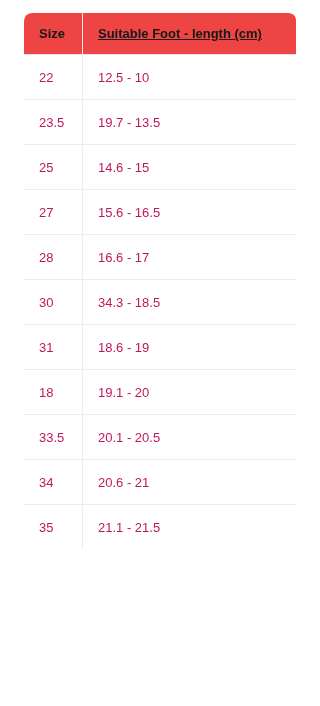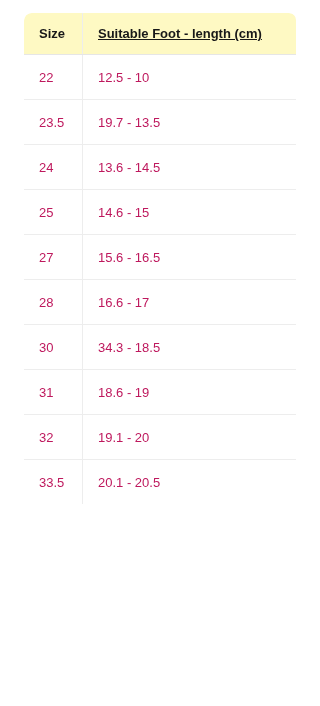--- a/index.html
+++ b/index.html
@@ -43,21 +43,21 @@
   table.size-chart td {
     text-align: left;
     vertical-align: middle;
     font-size: 13px;
     padding: 0 0 0 15px;
     height: 45px;
     box-sizing: border-box;
   }
 
   table.size-chart thead th {
-    background: #fef9c3;
+    background: #ef4444;
     color: #181818;
     font-weight: bold;
     height: 42px;
     border-bottom: 1px solid #e6e6e6;
   }
 
   table.size-chart tbody td {
     color: #be185d;
     font-weight: normal;
     border-top: 1px solid #ededed;
@@ -101,47 +101,51 @@
       <tbody>
         <tr>
           <td class="c-size">22</td>
           <td class="c-length">12.5 - 10</td>
         </tr>
         <tr>
           <td class="c-size">23.5</td>
           <td class="c-length">19.7 - 13.5</td>
         </tr>
         <tr>
-          <td class="c-size">24</td>
-          <td class="c-length">13.6 - 14.5</td>
-        </tr>
-        <tr>
           <td class="c-size">25</td>
           <td class="c-length">14.6 - 15</td>
         </tr>
         <tr>
           <td class="c-size">27</td>
           <td class="c-length">15.6 - 16.5</td>
         </tr>
         <tr>
           <td class="c-size">28</td>
           <td class="c-length">16.6 - 17</td>
         </tr>
         <tr>
           <td class="c-size">30</td>
           <td class="c-length">34.3 - 18.5</td>
         </tr>
         <tr>
           <td class="c-size">31</td>
           <td class="c-length">18.6 - 19</td>
         </tr>
         <tr>
-          <td class="c-size">32</td>
+          <td class="c-size">18</td>
           <td class="c-length">19.1 - 20</td>
         </tr>
         <tr>
           <td class="c-size">33.5</td>
           <td class="c-length">20.1 - 20.5</td>
+        </tr>
+        <tr>
+          <td class="c-size">34</td>
+          <td class="c-length">20.6 - 21</td>
+        </tr>
+        <tr>
+          <td class="c-size">35</td>
+          <td class="c-length">21.1 - 21.5</td>
         </tr>
       </tbody>
     </table>
   </div>
 </div>
 
 </body></html>

